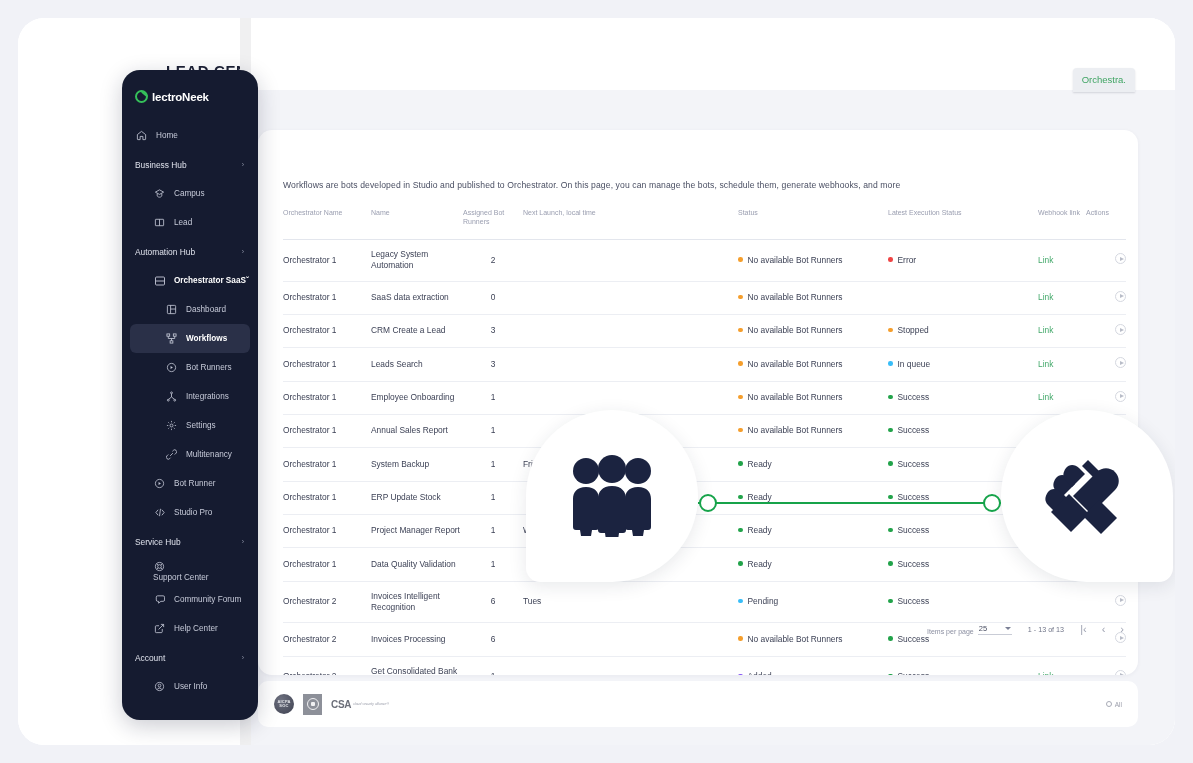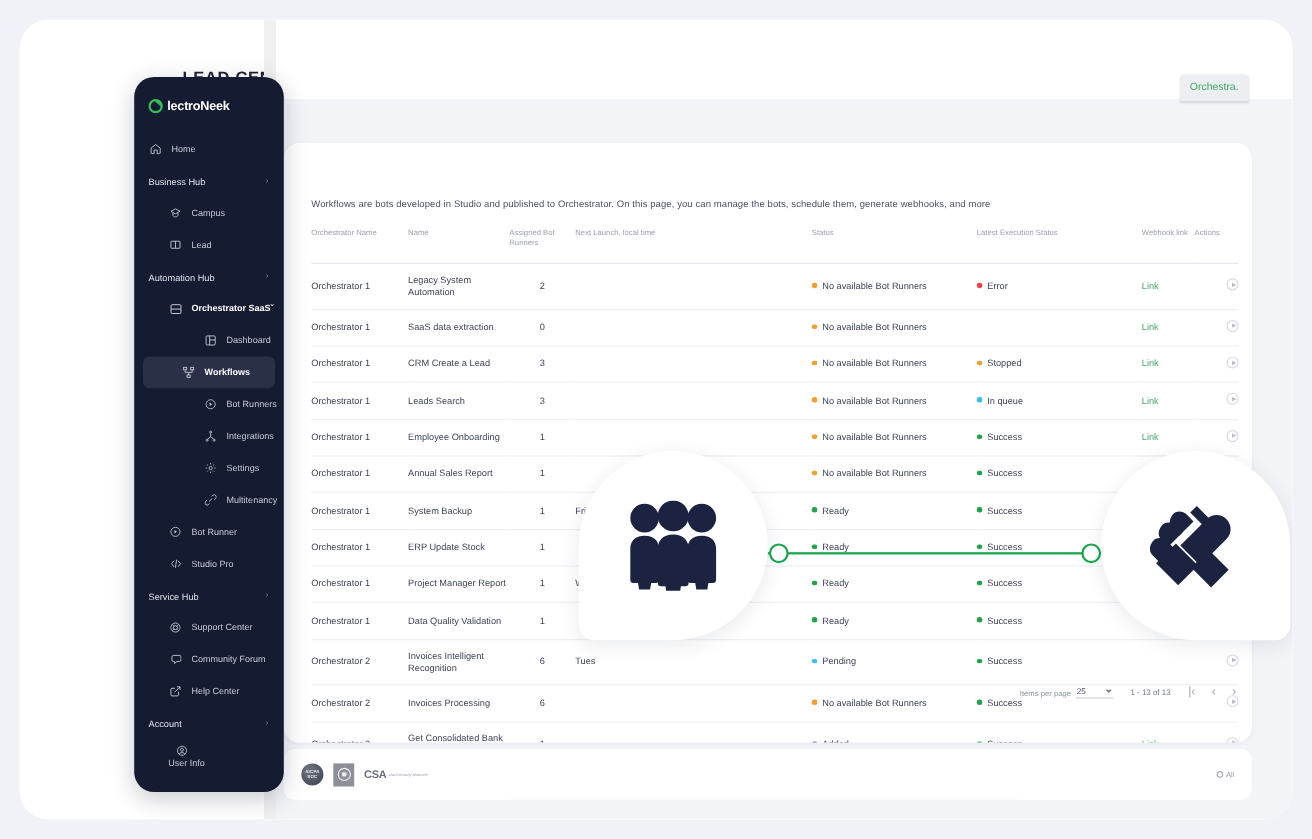--- a/index.html
+++ b/index.html
@@ -250,21 +250,21 @@
     height:29px; cursor:pointer;
     color:#c6cad8; font-size:8.2px;
   }
   .nav-row .ico{
     width:13px;height:13px;margin-right:8px;flex:none;
     display:flex;align-items:center;justify-content:center;
     color:#c6cad8;
   }
   .lvl0{ padding-left:13px; }
   .lvl1{ padding-left:31px; }
-  .lvl2{ padding-left:43px;margin-left:20px; }
+  .lvl2{ padding-left:43px; }
   .group-row{
     color:#dfe2ec; font-weight:400; font-size:8.4px;
     justify-content:space-between; padding-right:14px;
   }
   .group-row .chev{ color:#8e93a6; font-size:7px; }
   .nav-row.active{
     background:#2a3048; border-radius:6px;
     margin:0 8px; color:#ffffff; font-weight:700;
   }
   .nav-row.active.lvl2{ padding-left:35px; }
@@ -663,21 +663,21 @@
             <span class="nav-label">Studio Pro</span>
           </div>
         </div>
         <div class="nav-row lvl0 group-row">
           <div style="display: flex; align-items: center;">
             <span class="nav-label">Service Hub</span>
           </div>
           <span class="chev">›</span>
         </div>
         <div class="nav-row lvl1">
-          <div style="display: flex; align-items: center;">
+          <div style="display: flex; align-items: flex-start; flex-direction: column;">
             <span class="ico">
               <svg width="11" height="11" viewBox="0 0 24 24" fill="none" stroke="currentColor" stroke-width="1.7">
                 <circle cx="12" cy="12" r="9"></circle>
                 <circle cx="12" cy="12" r="4"></circle>
                 <path d="M9 9L5.5 5.5M15 9l3.5-3.5M9 15l-3.5 3.5M15 15l3.5 3.5"></path>
               </svg>
             </span>
             <span class="nav-label">Support Center</span>
           </div>
         </div>
@@ -702,21 +702,21 @@
             <span class="nav-label">Help Center</span>
           </div>
         </div>
         <div class="nav-row lvl0 group-row">
           <div style="display: flex; align-items: center;">
             <span class="nav-label">Account</span>
           </div>
           <span class="chev">›</span>
         </div>
         <div class="nav-row lvl1">
-          <div style="display: flex; align-items: center; flex-direction: column;">
+          <div style="display: flex; align-items: center;">
             <span class="ico">
               <svg width="11" height="11" viewBox="0 0 24 24" fill="none" stroke="currentColor" stroke-width="1.7">
                 <circle cx="12" cy="12" r="9"></circle>
                 <circle cx="12" cy="10" r="3"></circle>
                 <path d="M6.5 19a6 6 0 0111 0"></path>
               </svg>
             </span>
             <span class="nav-label">User Info</span>
           </div>
         </div>

